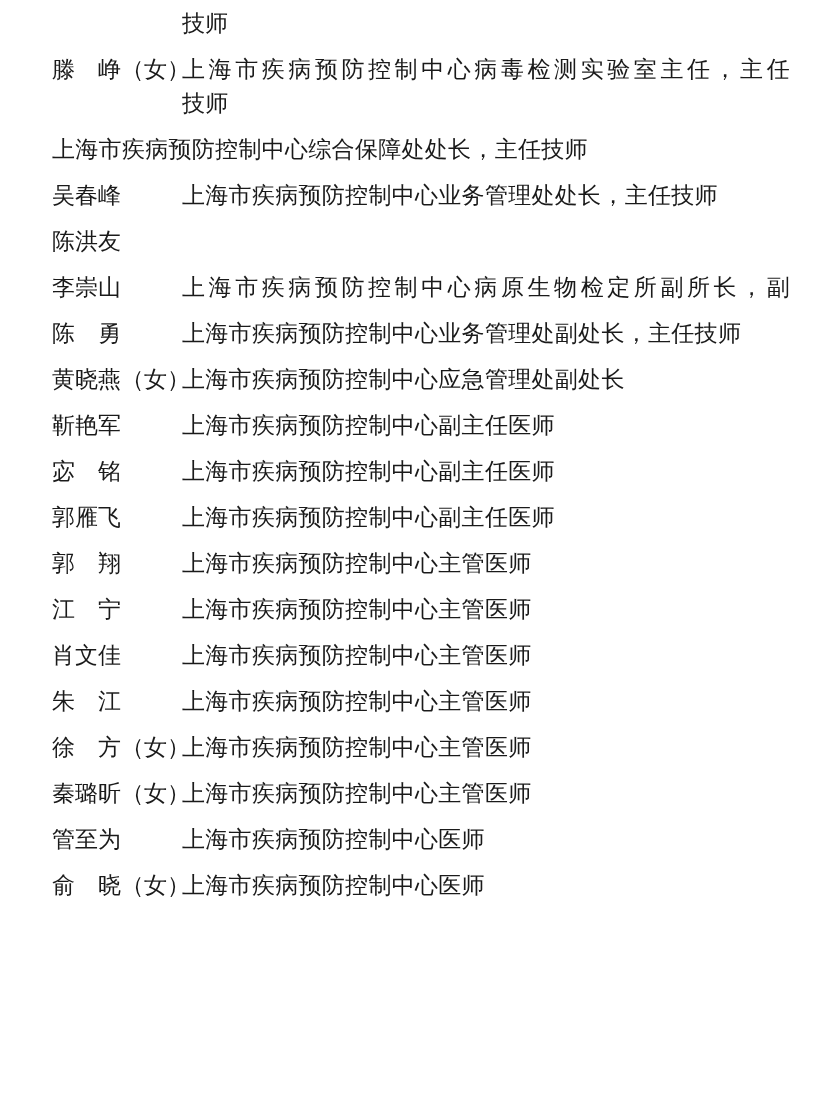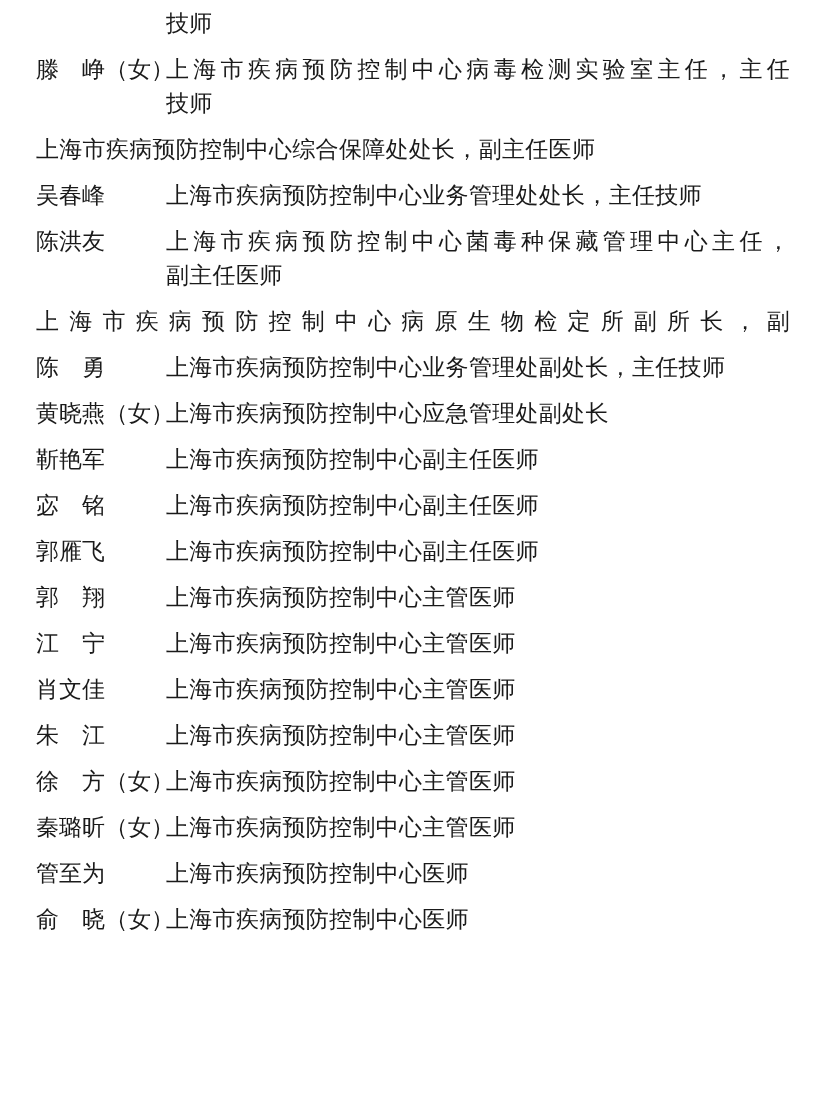--- a/index.html
+++ b/index.html
@@ -12,21 +12,21 @@
     height: 1098px;
     font-family: "DejaVu Serif", "Liberation Serif", serif;
     color: #1a1a1a;
     overflow: hidden;
   }
   .page {
     position: relative;
     width: 830px;
     height: 914px;
     box-sizing: border-box;
-    padding: 6px 40px 0 36px;
+    padding: 6px 40px 0 52px;
   }
   .entry {
     display: flex;
     align-items: flex-start;
     margin-bottom: 12px;
   }
   .name {
     flex: 0 0 auto;
     width: 130px;
     font-size: 23px;
@@ -66,37 +66,34 @@
   <div id="entries">
       <div class="entry">
         <div class="name female"><span>滕　峥</span><span>（女）</span></div>
         <div class="desc">
           <span class="l1 justify-full">上海市疾病预防控制中心病毒检测实验室主任，主任</span>
           <span class="l2">技师</span>
         </div>
       </div>
       <div class="entry">
         <div class="desc">
-          <span class="l1">上海市疾病预防控制中心综合保障处处长，副主任医师</span>
+          <span class="l1">上海市疾病预防控制中心综合保障处处长，主任技师</span>
         </div>
       </div>
       <div class="entry">
         <div class="name"><span>吴春峰</span></div>
         <div class="desc">
           <span class="l1">上海市疾病预防控制中心业务管理处处长，主任技师</span>
         </div>
       </div>
       <div class="entry">
         <div class="name"><span>陈洪友</span></div>
-        <div class="desc">
-          <span class="l1 justify-full">上海市疾病预防控制中心菌毒种保藏管理中心主任，</span>
-          <span class="l2">副主任医师</span>
-        </div>
       </div>
       <div class="entry">
+        <div class="name"><span>李崇山</span></div>
         <div class="desc">
           <span class="l1 justify-full">上海市疾病预防控制中心病原生物检定所副所长，副</span>
         </div>
       </div>
       <div class="entry">
         <div class="name"><span>陈　勇</span></div>
         <div class="desc">
           <span class="l1">上海市疾病预防控制中心业务管理处副处长，主任技师</span>
         </div>
       </div>

